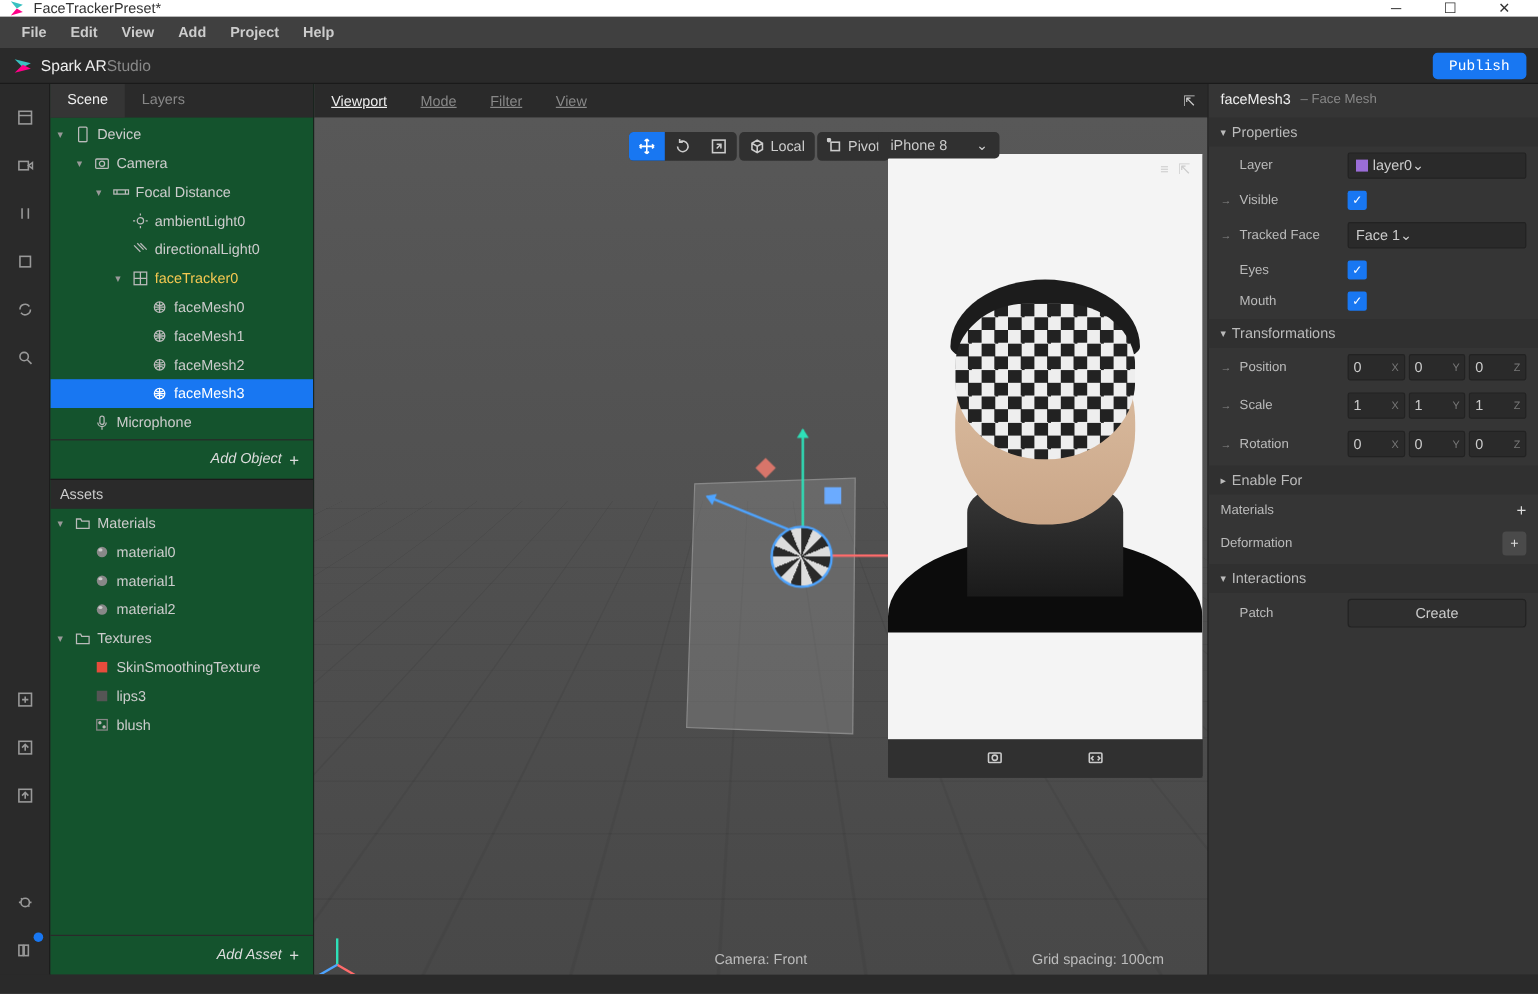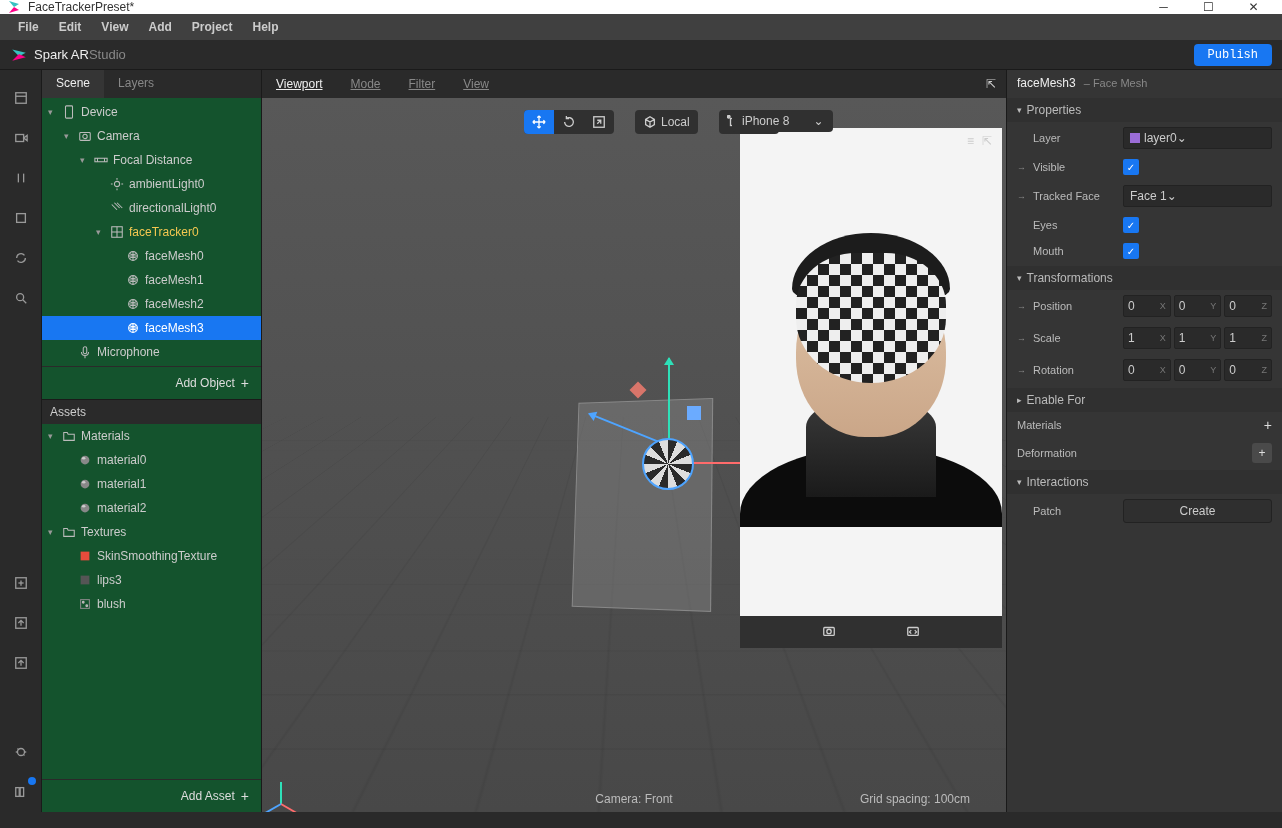--- a/index.html
+++ b/index.html
@@ -37,21 +37,21 @@
 .panel-tabs { display: flex; height: 28px; background: #2a2a2a; }
 .panel-tab { padding: 6px 14px; color: #888; cursor: pointer; }
 .panel-tab.active { background: #353535; color: #eee; }
 
 .tree { flex: 0 0 auto; padding: 2px 0; overflow-y: auto; }
 .tree-row { display: flex; align-items: center; height: 24px; padding-left: 6px; cursor: pointer; color: #ccc; }
 .tree-row.selected { background: #1877f2; color: #fff; }
 .tree-row.highlight { color: #f4c851; }
 .tree-row .chev { width: 10px; color: #999; margin-right: 3px; font-size: 9px; }
 .tree-row .icon { width: 16px; margin-right: 4px; display: flex; align-items: center; justify-content: center; }
-.add-btn { display: flex; align-items: center; justify-content: flex-end; padding: 8px 12px; border-top: 1px solid #2a2a2a; cursor: pointer; color: #ddd; }
+.add-btn { display: flex; align-items: flex-start; justify-content: flex-end; padding: 8px 12px; border-top: 1px solid #2a2a2a; cursor: pointer; color: #ddd; font-style: italic; }
 .add-btn .plus { margin-left: 6px; font-size: 14px; }
 
 .assets-header { background: #2a2a2a; padding: 5px 8px; color: #ccc; font-size: 12px; border-top: 1px solid #1a1a1a; }
 .assets-tree { flex: 1; overflow-y: auto; }
 
 
 .viewport-area { flex: 1; background: #4a4a4a; display: flex; flex-direction: column; position: relative; }
 .vp-tabs { height: 28px; background: #2a2a2a; display: flex; align-items: center; }
 .vp-tab { padding: 6px 14px; color: #888; cursor: pointer; text-decoration: underline; }
 .vp-tab.active { color: #eee; font-weight: 500; }
@@ -448,21 +448,21 @@
       <div class="vp-tab">Mode</div>
       <div class="vp-tab">Filter</div>
       <div class="vp-tab">View</div>
       <div class="spacer"></div>
       <div class="popout">⇱</div>
     </div>
 
     <div class="scene3d">
       <div class="grid3d"></div>
 
-      <div style="position:absolute; top:12px; left:262px; display:flex; gap:21px; z-index:10;">
+      <div style="position:absolute; top:12px; left:262px; display:flex; gap:2px; z-index:10;">
         <div class="tool-group">
           <div class="tool-btn active">
               <svg class="ico-sm" viewBox="0 0 16 16">
                 <path d="M8 1v14M1 8h14M8 1l-2 2M8 1l2 2M8 15l-2-2M8 15l2-2M1 8l2-2M1 8l2 2M15 8l-2-2M15 8l-2 2"></path>
               </svg>
             </div>
           <div class="tool-btn">
               <svg class="ico-sm" viewBox="0 0 16 16">
                 <path d="M3 8a5 5 0 1 0 2-4"></path>
                 <path d="M5 1v3h3"></path>

